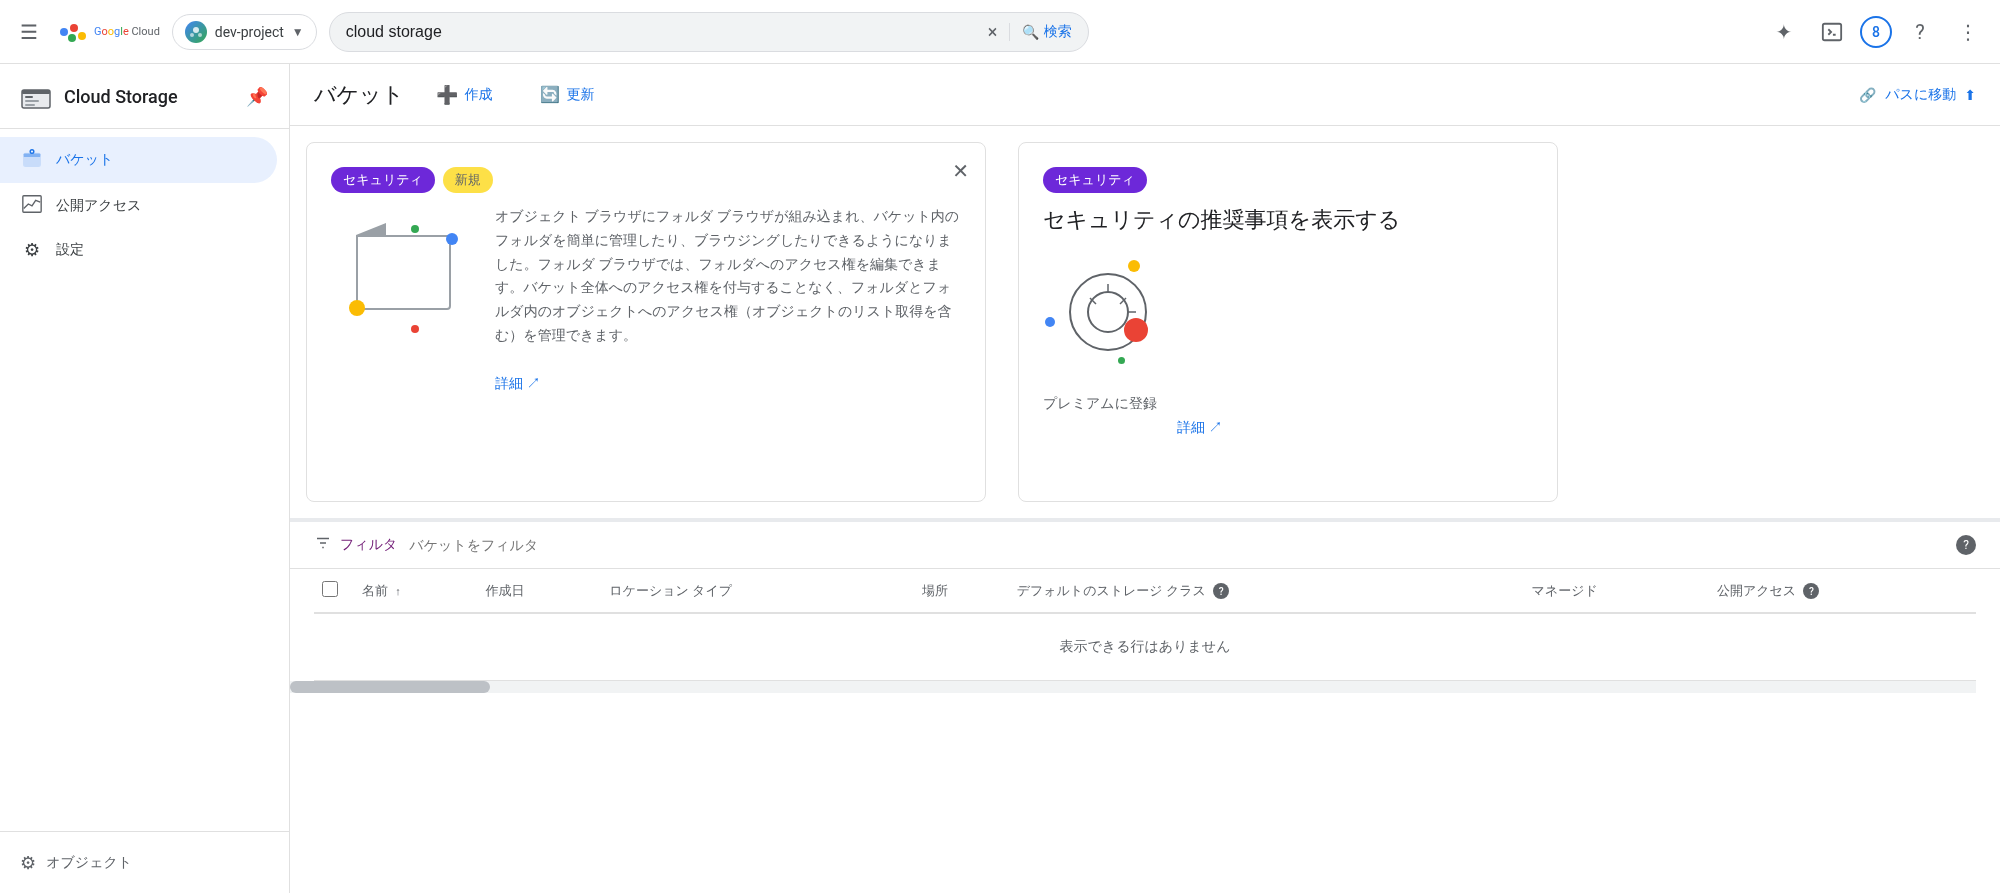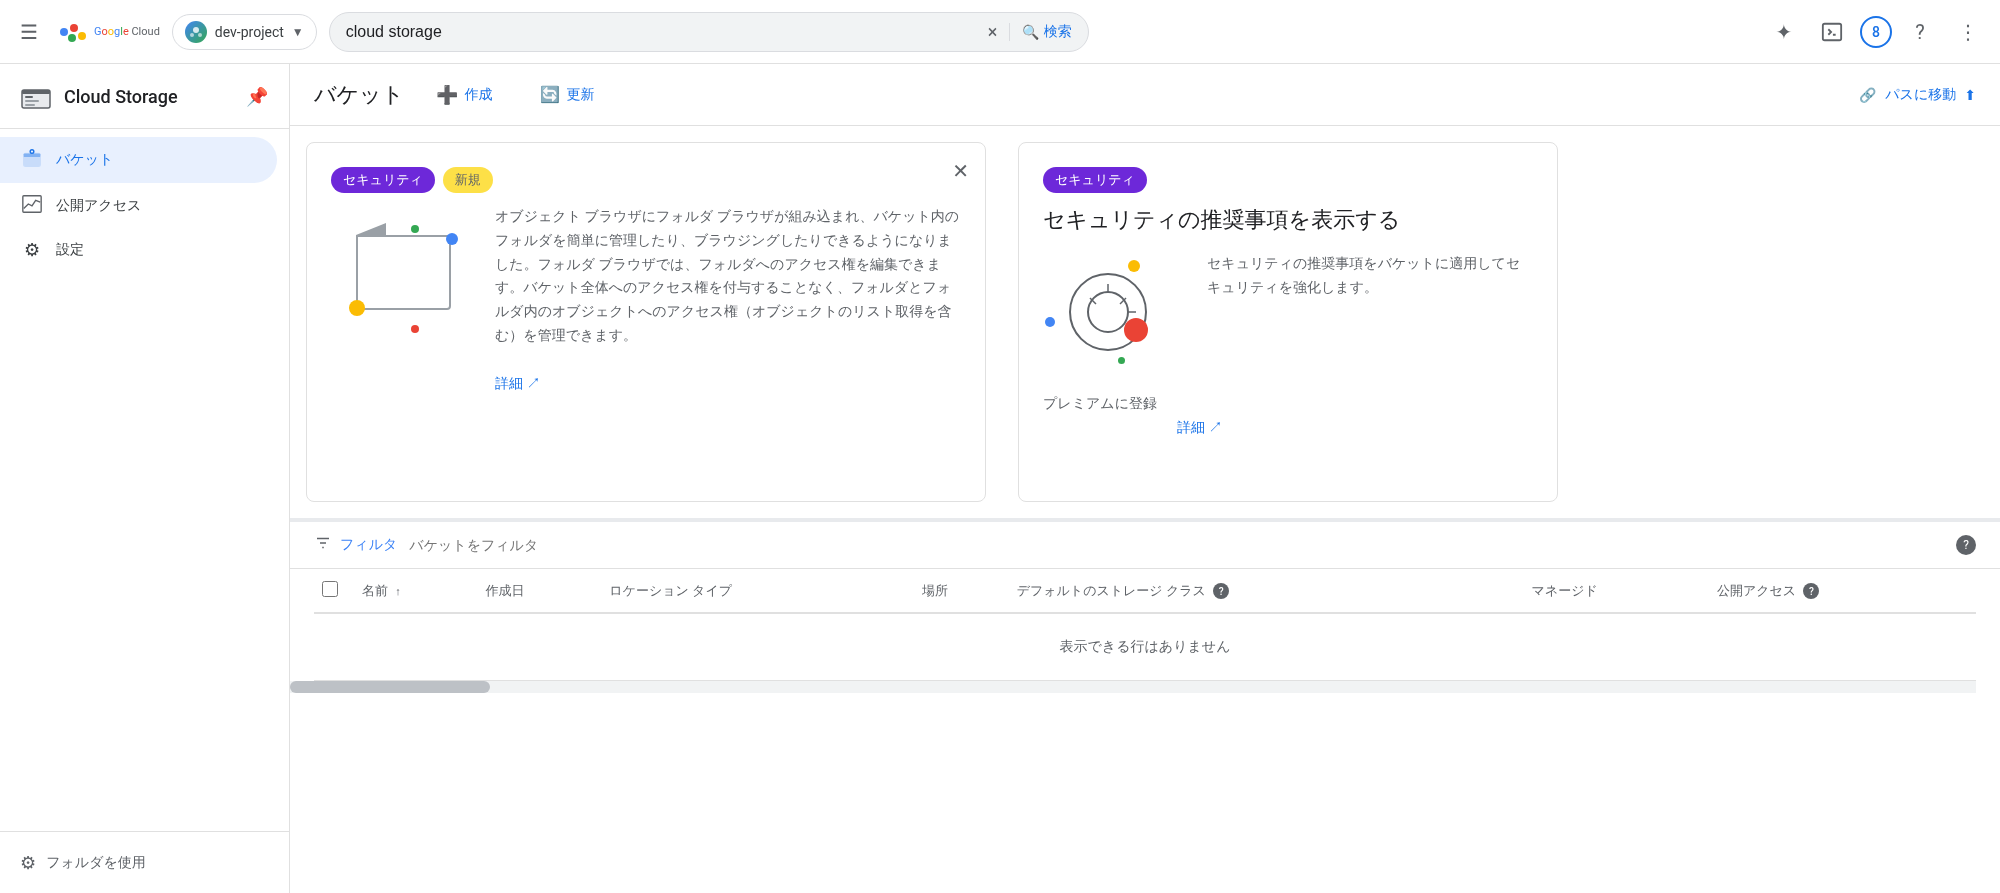--- a/index.html
+++ b/index.html
@@ -126,21 +126,21 @@
     .dot-red { width: 8px; height: 8px; border-radius: 50%; background: #EA4335; position: absolute; }
     .dot-green { width: 8px; height: 8px; border-radius: 50%; background: #34A853; position: absolute; }
 
     
     .filter-area {
       padding: 12px 24px;
       display: flex; align-items: center; gap: 8px;
       border-bottom: 1px solid #e0e0e0;
     }
     .filter-icon { color: #5f6368; font-size: 18px; }
-    .filter-label { font-size: 14px; color: #3b82f6; margin-right: 4px; }
+    .filter-label { font-size: 14px; color: #701a75; margin-right: 4px; }
     .filter-input { flex: 1; border: none; outline: none; font-size: 14px; color: #5f6368; background: transparent; }
     .filter-help { width: 20px; height: 20px; border-radius: 50%; background: #5f6368; color: #fff; font-size: 12px; display: flex; align-items: center; justify-content: center; margin-left: auto; cursor: pointer; }
 
     
     .table-container { padding: 0 24px; }
     table { width: 100%; border-collapse: collapse; }
     th {
       text-align: left; font-size: 13px; font-weight: 500; color: #5f6368;
       padding: 12px 8px; border-bottom: 2px solid #e0e0e0;
       white-space: nowrap;
@@ -248,21 +248,21 @@
       </div>
       <div class="nav-item">
         <span class="nav-icon">⚙</span>
         <span>設定</span>
       </div>
     </div>
 
     <div class="sidebar-bottom">
       <div class="sidebar-bottom-item">
         <span class="nav-icon">⚙</span>
-        <span>フォルダを使用</span>
+        <span>オブジェクト</span>
       </div>
     </div>
   </div>
 
   <div class="main">
 
     <div class="main-header">
       <span class="main-header-title">バケット</span>
       <div class="header-btn create">
         <span style="color:#1a73e8; font-size:18px;">➕</span>
@@ -325,23 +325,20 @@
                 <line x1="50" y1="30" x2="50" y2="22" stroke="#5f6368" stroke-width="1.5"></line>
                 <line x1="62" y1="42" x2="68" y2="36" stroke="#5f6368" stroke-width="1.5"></line>
                 <line x1="70" y1="50" x2="78" y2="50" stroke="#5f6368" stroke-width="1.5"></line>
                 <circle cx="78" cy="68" r="12" fill="#EA4335"></circle>
               </svg>
             </div>
 
             <div class="dot-yellow" style="position:absolute; top:8px; left:85px; width:12px; height:12px;"></div>
             <div class="dot-blue" style="position:absolute; top:65px; left:2px; width:10px; height:10px;"></div>
             <div class="dot-green" style="position:absolute; top:105px; left:75px; width:7px;height:7px;"></div>
-          </div>
-          <div class="card-text">
-            <span>セキュリティの推奨事項をバケットに適用してセキュリティを強化します。</span>
           </div>
         </div>
         <div class="card-actions">
           <span class="card-action-link">プレミアムに登録</span>
           <a class="card-link card-action-link primary">詳細 ↗</a>
         </div>
       </div>
 
     </div>
 

